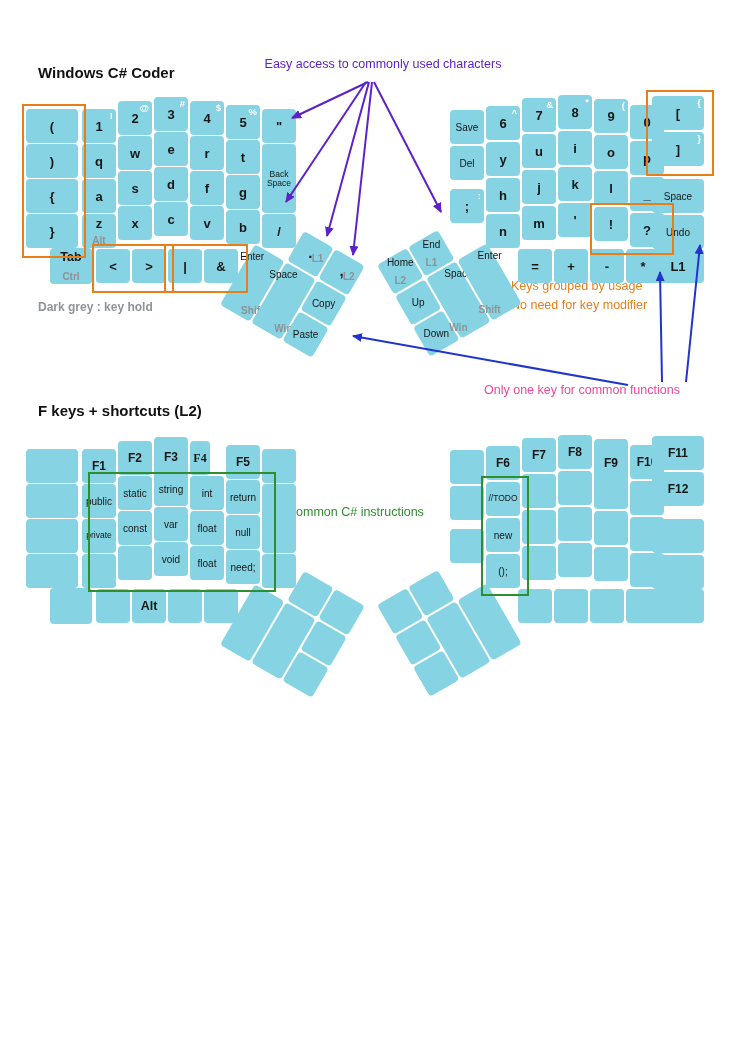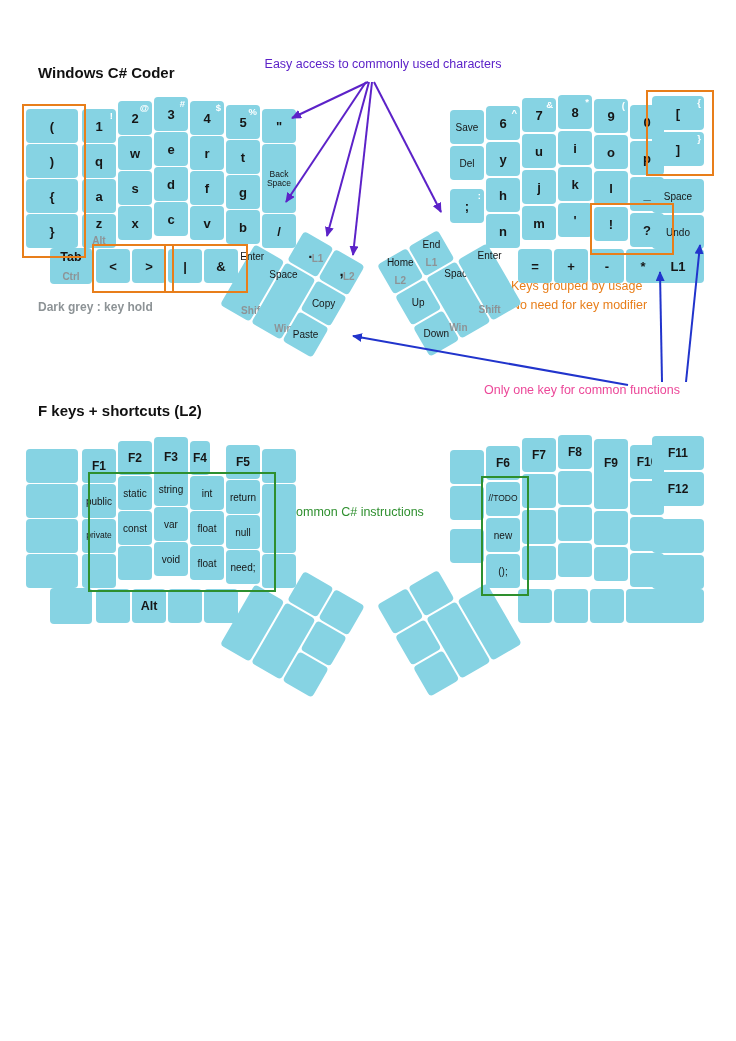--- a/index.html
+++ b/index.html
@@ -521,21 +521,21 @@
       <div class="key" style="left: 154px; top: 483px; width: 34px; height: 34px;">
         <div class="kc">
           <span class="main word">var</span>
         </div>
       </div>
       <div class="key" style="left: 154px; top: 518px; width: 34px; height: 34px;">
         <div class="kc">
           <span class="main word">void</span>
         </div>
       </div>
-      <div class="key" style="left: 190px; top: 417px; width: 20px; height: 34px;">
+      <div class="key" style="left: 190px; top: 417px; width: 20px; height: 34px; font-family: Liberation Serif, serif;">
         <div class="kc">
           <span class="main fkey">F4</span>
         </div>
       </div>
       <div class="key" style="left: 190px; top: 452px; width: 34px; height: 34px;">
         <div class="kc">
           <span class="main word">int</span>
         </div>
       </div>
       <div class="key" style="left: 190px; top: 487px; width: 34px; height: 34px;">

